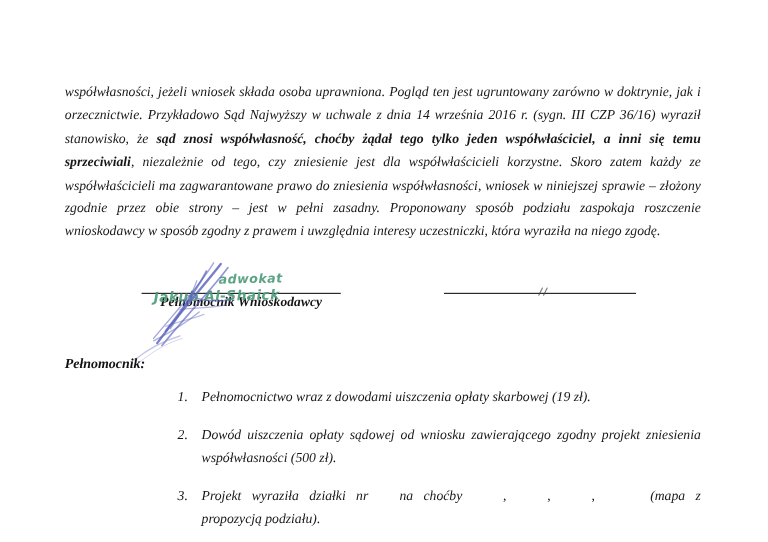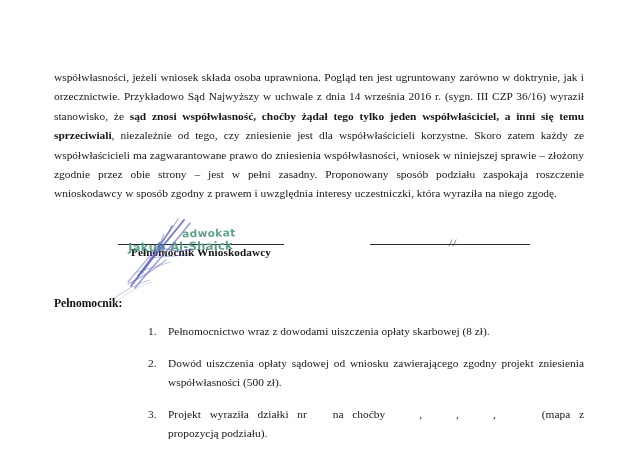--- a/index.html
+++ b/index.html
@@ -8,20 +8,21 @@
     background: #ffffff;
   }
   #page {
     position: relative;
     width: 640px;
     height: 452px;
     background: #ffffff;
     font-family: "Liberation Serif", "DejaVu Serif", serif;
     color: #1a1a1a;
     overflow: hidden;
+    font-style: italic;
   }
 
   
   .doc-body {
     position: absolute;
     left: 54px;
     top: 68px;
     width: 530px;
     font-size: 11.4px;
     line-height: 19.4px;
@@ -204,21 +205,21 @@
       <path d="M6 7 L9 1" stroke-width="0.9"></path>
     </g>
   </svg>
 
   <div class="attach-heading">Pełnomocnik:</div>
 
   <div class="attach-list">
 
     <div class="attach-item">
       <span class="attach-num">1.</span>
-      <span class="attach-text">Pełnomocnictwo wraz z dowodami uiszczenia opłaty skarbowej (8 zł).</span>
+      <span class="attach-text">Pełnomocnictwo wraz z dowodami uiszczenia opłaty skarbowej (19 zł).</span>
     </div>
 
     <div class="attach-item">
       <span class="attach-num">2.</span>
       <span class="attach-text">Dowód uiszczenia opłaty sądowej od wniosku zawierającego zgodny projekt zniesienia współwłasności (500 zł).</span>
     </div>
 
     <div class="attach-item">
       <span class="attach-num">3.</span>
       <span class="attach-text"><span>Projekt wyraziła działki nr</span><span class="gap-sm"></span><span>na choćby</span><span class="gap-md"></span><span>,</span><span class="gap-md"></span><span>,</span><span class="gap-md"></span><span>,</span><span class="gap-lg"></span><span>(mapa z propozycją podziału).</span></span>

